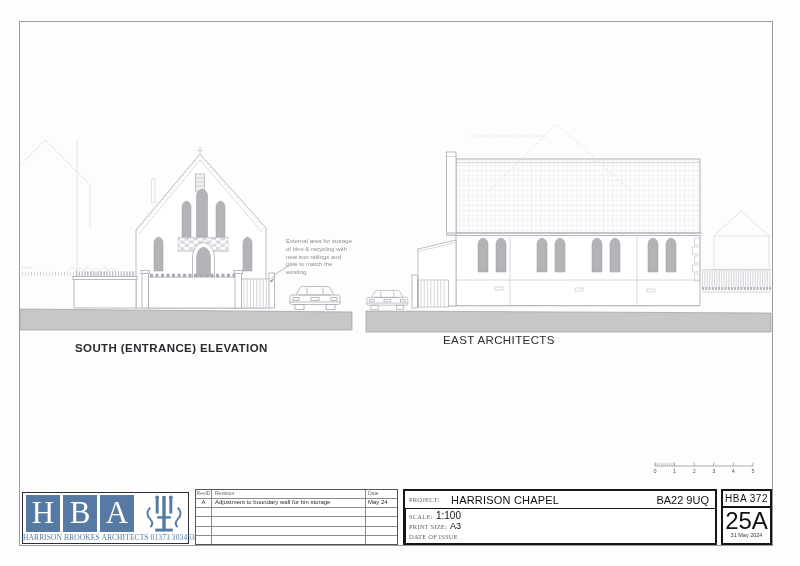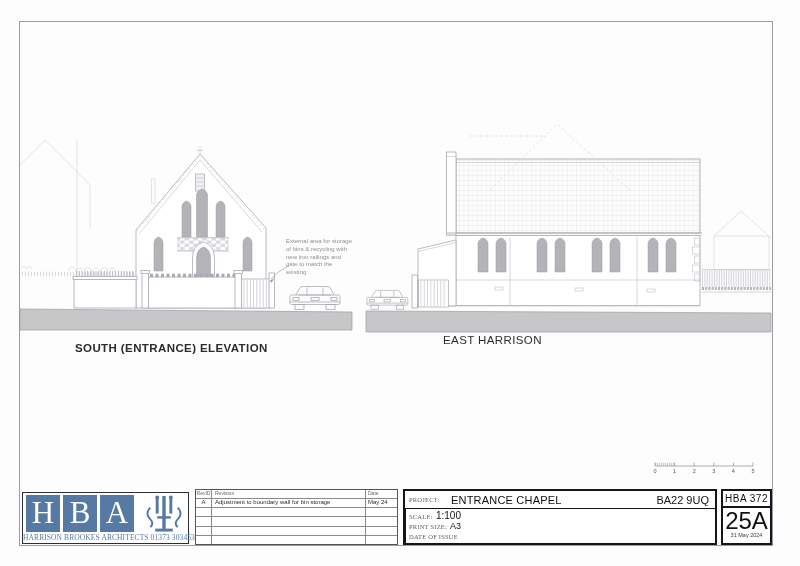--- a/index.html
+++ b/index.html
@@ -193,21 +193,21 @@
   </g>
 
   <g stroke="#8a8a90">
     <path d="M655,466 H753" stroke-width=".7" fill="none"></path>
     <path d="M655,462.5 V466 M674.6,462.5 V466 M694.2,462.5 V466 M713.8,462.5 V466 M733.4,462.5 V466 M753,462.5 V466" stroke-width=".7" fill="none"></path>
     <line x1="655.5" y1="464.3" x2="674.6" y2="464.3" stroke-width="3" stroke-dasharray="0.6,1.4" opacity=".8"></line>
   </g>
 </svg>
 
 <div id="south-label" class="abs elev-label">SOUTH (ENTRANCE) ELEVATION</div>
-<div id="east-label" class="abs elev-label">EAST HARRISON</div>
+<div id="east-label" class="abs elev-label">EAST ARCHITECTS</div>
 <div id="annotation" class="abs">External area for storage of bins &amp; recycling with new iron railings and gate to match the existing</div>
 
 <span class="tick-num" style="left:650px">0</span>
 <span class="tick-num" style="left:669.6px">1</span>
 <span class="tick-num" style="left:689.2px">2</span>
 <span class="tick-num" style="left:708.8px">3</span>
 <span class="tick-num" style="left:728.4px">4</span>
 <span class="tick-num" style="left:748px">5</span>
 
 <div id="logo-box" class="abs">
@@ -260,21 +260,21 @@
   <div class="rev-row rev-data">
       <div class="c-rev"></div>
       <div class="c-txt"></div>
       <div class="c-date"></div>
     </div>
 </div>
 
 <div id="project-box" class="abs">
   <div class="pb-row1">
     <span class="tb-label">PROJECT:</span>
-    <span id="project-name">ENTRANCE CHAPEL</span>
+    <span id="project-name">HARRISON CHAPEL</span>
     <span id="postcode">BA22 9UQ</span>
   </div>
   <div class="pb-row2">
     <div class="pb-right">
       <div class="pr-row">
         <span class="tb-label">SCALE:</span>
         <span id="scale-value">1:100</span>
       </div>
       <div class="pr-row">
         <span class="tb-label">PRINT SIZE:</span>

